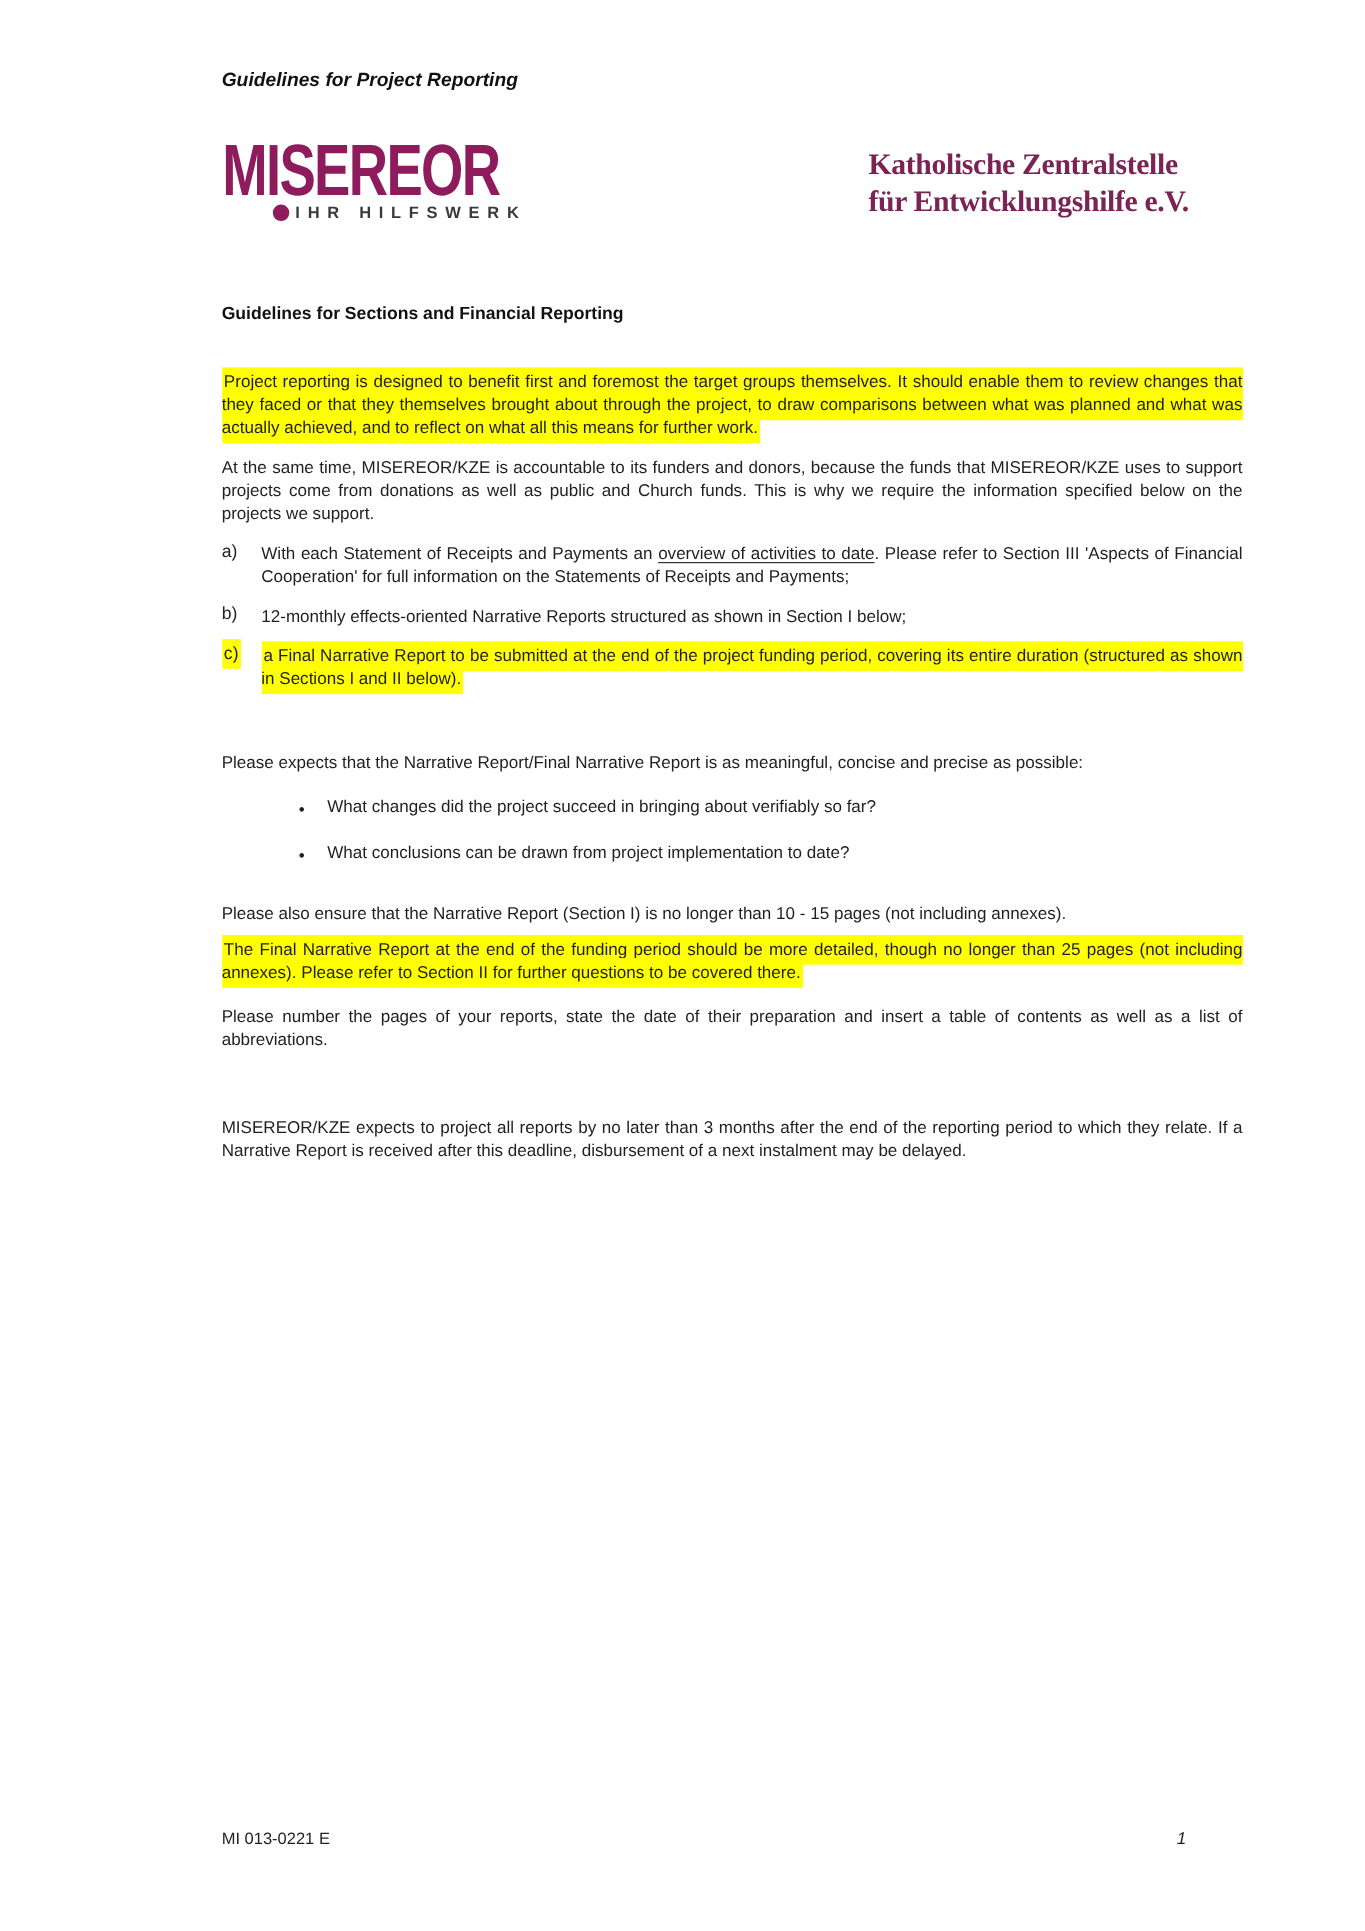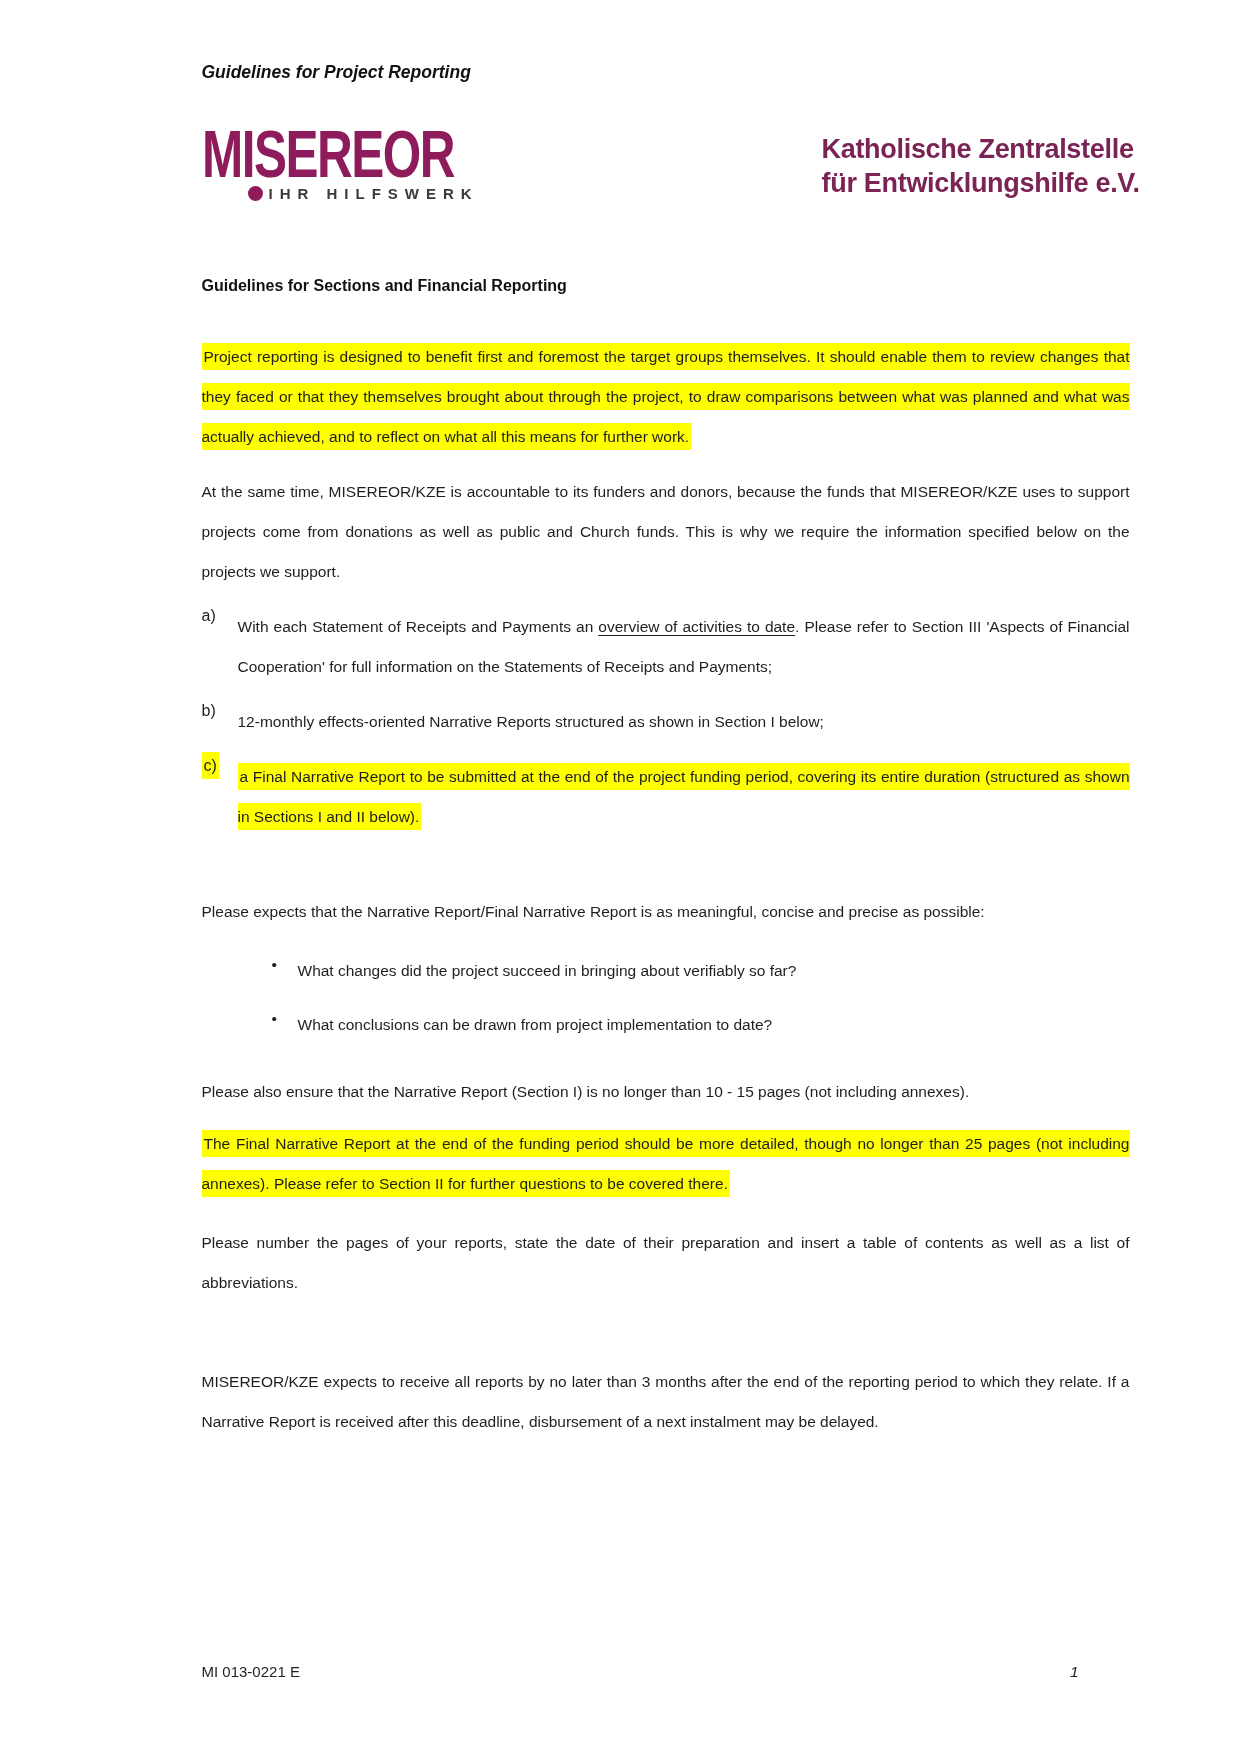--- a/index.html
+++ b/index.html
@@ -28,32 +28,32 @@
     margin-top:1px; margin-left:46px;
     display:flex; align-items:center; white-space:nowrap;
   }
   .misereor-dot {
     width:15px; height:15px; border-radius:50%; background:#8E1B5B;
     display:inline-block; margin-right:6px; flex:0 0 auto;
   }
   .misereor-tagline {
     font-size:15px; font-weight:700; letter-spacing:7px; color:#3a3a3a;
   }
-  .kze { position:absolute; left:620px; top:8px; }
+  .kze { position:absolute; left:588px; top:8px;font-family:Liberation Serif, serif; }
   .kze-line {
     font-size:27px; font-weight:700; color:#7A2354; line-height:34px;
     letter-spacing:-0.3px; white-space:nowrap;
   }
 
   
   .content { position:absolute; left:157px; top:277px; width:928px; }
   .section-heading { font-size:16px; font-weight:bold; color:#111; margin-bottom:42px; }
 
   p.body, .li-text, .bullet-text {
-    font-size:15.5px; line-height:40px; color:#1f1f1f;
+    font-size:15.5px; line-height:21px; color:#1f1f1f;
   }
   p.body.just { text-align:justify; }
 
   mark.hl { background:#FFFF00; color:inherit; padding:5px 2px; }
 
   .mb15 { margin-bottom:15px; }
   .mb19 { margin-bottom:19px; }
   .mb14 { margin-bottom:14px; }
   .mb27 { margin-bottom:27px; }
   .mb12 { margin-bottom:12px; }
@@ -137,21 +137,21 @@
       <span class="bullet-marker">•</span>
       <span class="bullet-text">What conclusions can be drawn from project implementation to date?</span>
     </div>
 
     <p class="body mb12">Please also ensure that the Narrative Report (Section I) is no longer than 10 - 15 pages (not including annexes).</p>
 
     <p class="body just mb19"><mark class="hl">The Final Narrative Report at the end of the funding period should be more detailed, though no longer than 25 pages (not including annexes). Please refer to Section II for further questions to be covered there.</mark></p>
 
     <p class="body just mb59">Please number the pages of your reports, state the date of their preparation and insert a table of contents as well as a list of abbreviations.</p>
 
-    <p class="body just"><span>MISEREOR/KZE expects to receive all reports by </span><b class="inline-bold">no later than 3 months after the end of the reporting period</b><span> to which they relate. If a Narrative Report is received after this deadline, disbursement of a next instalment may be delayed.</span></p>
+    <p class="body just"><span>MISEREOR/KZE expects to project all reports by </span><b class="inline-bold">no later than 3 months after the end of the reporting period</b><span> to which they relate. If a Narrative Report is received after this deadline, disbursement of a next instalment may be delayed.</span></p>
 
   </div>
 
   <div class="footer">
     <span>MI 013-0221 E</span>
     <span class="page-num">1</span>
   </div>
 
 </div>
 

